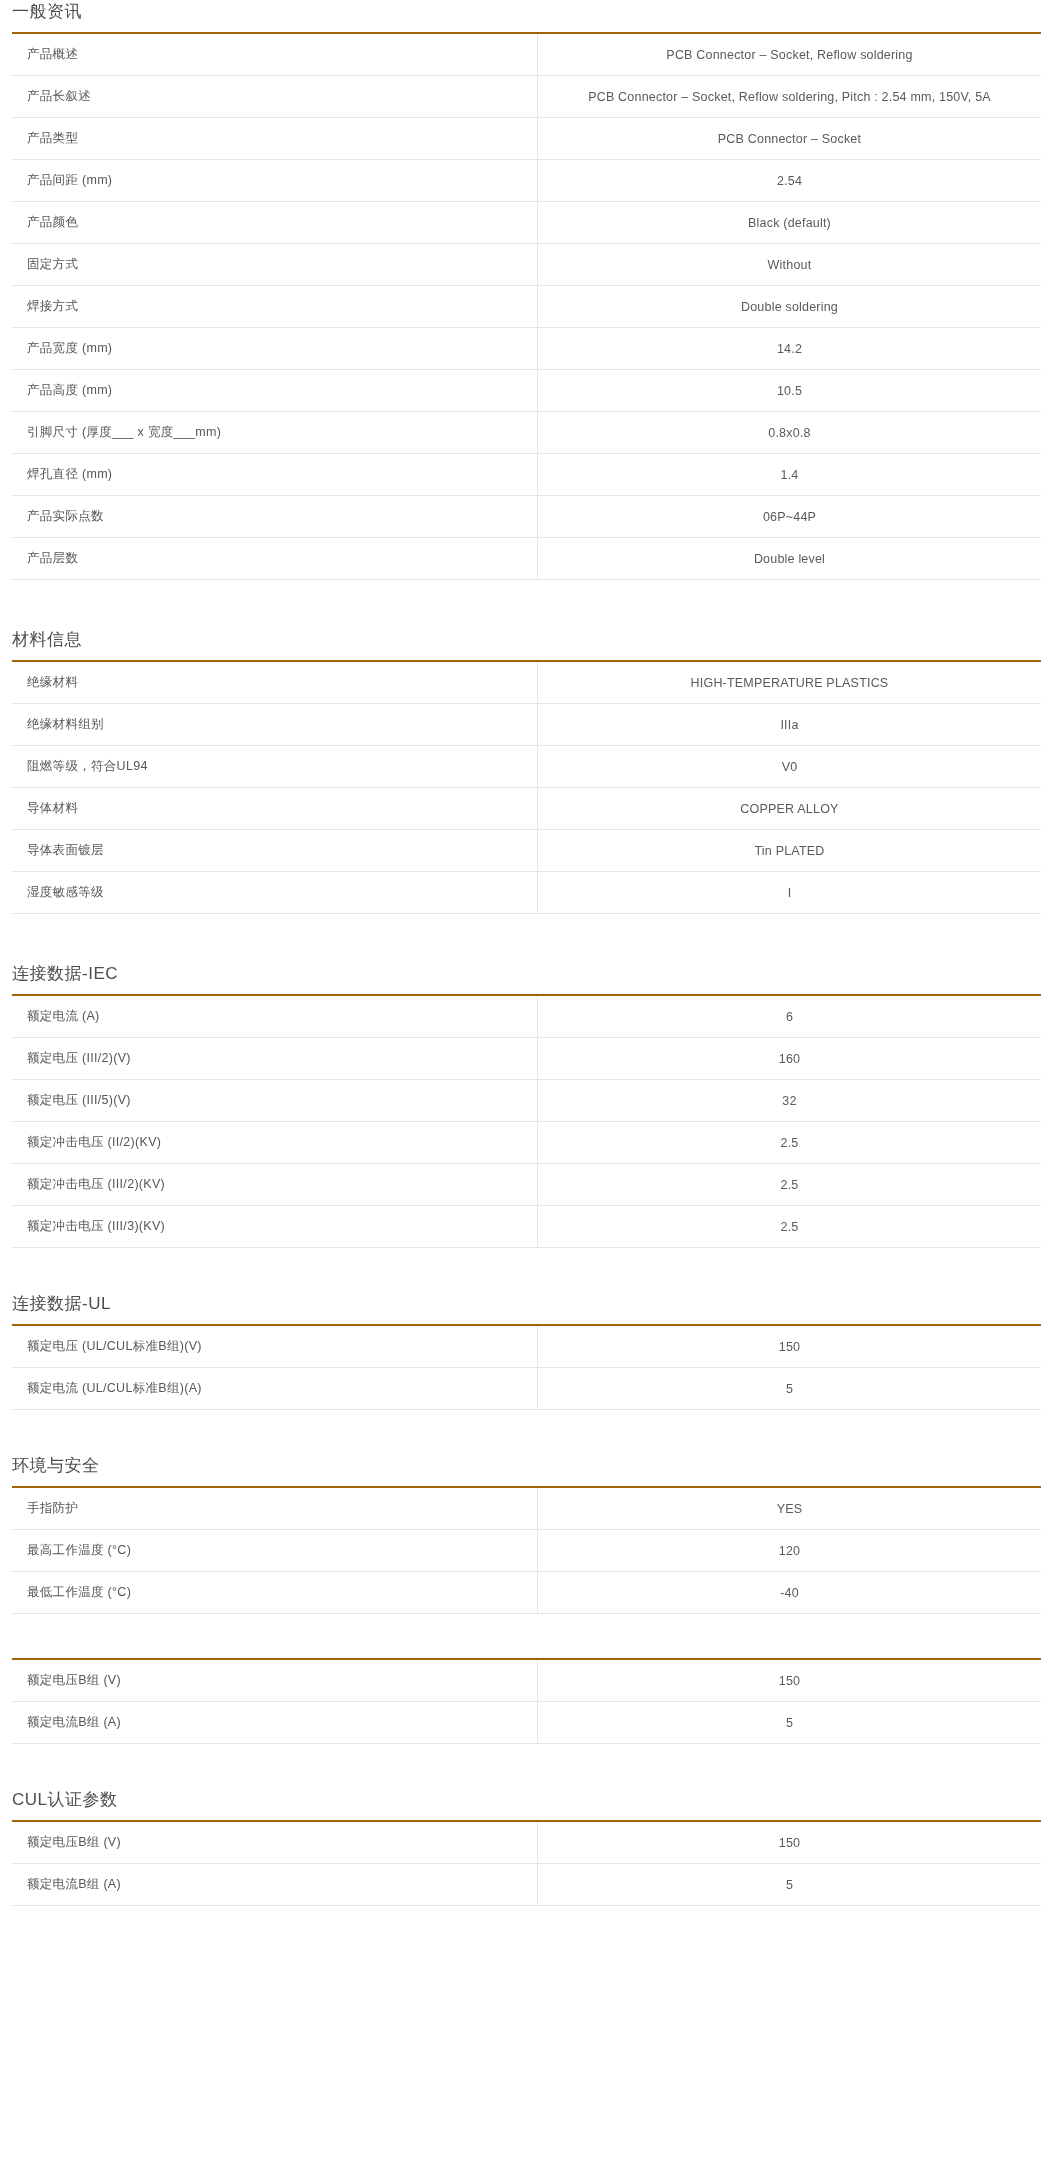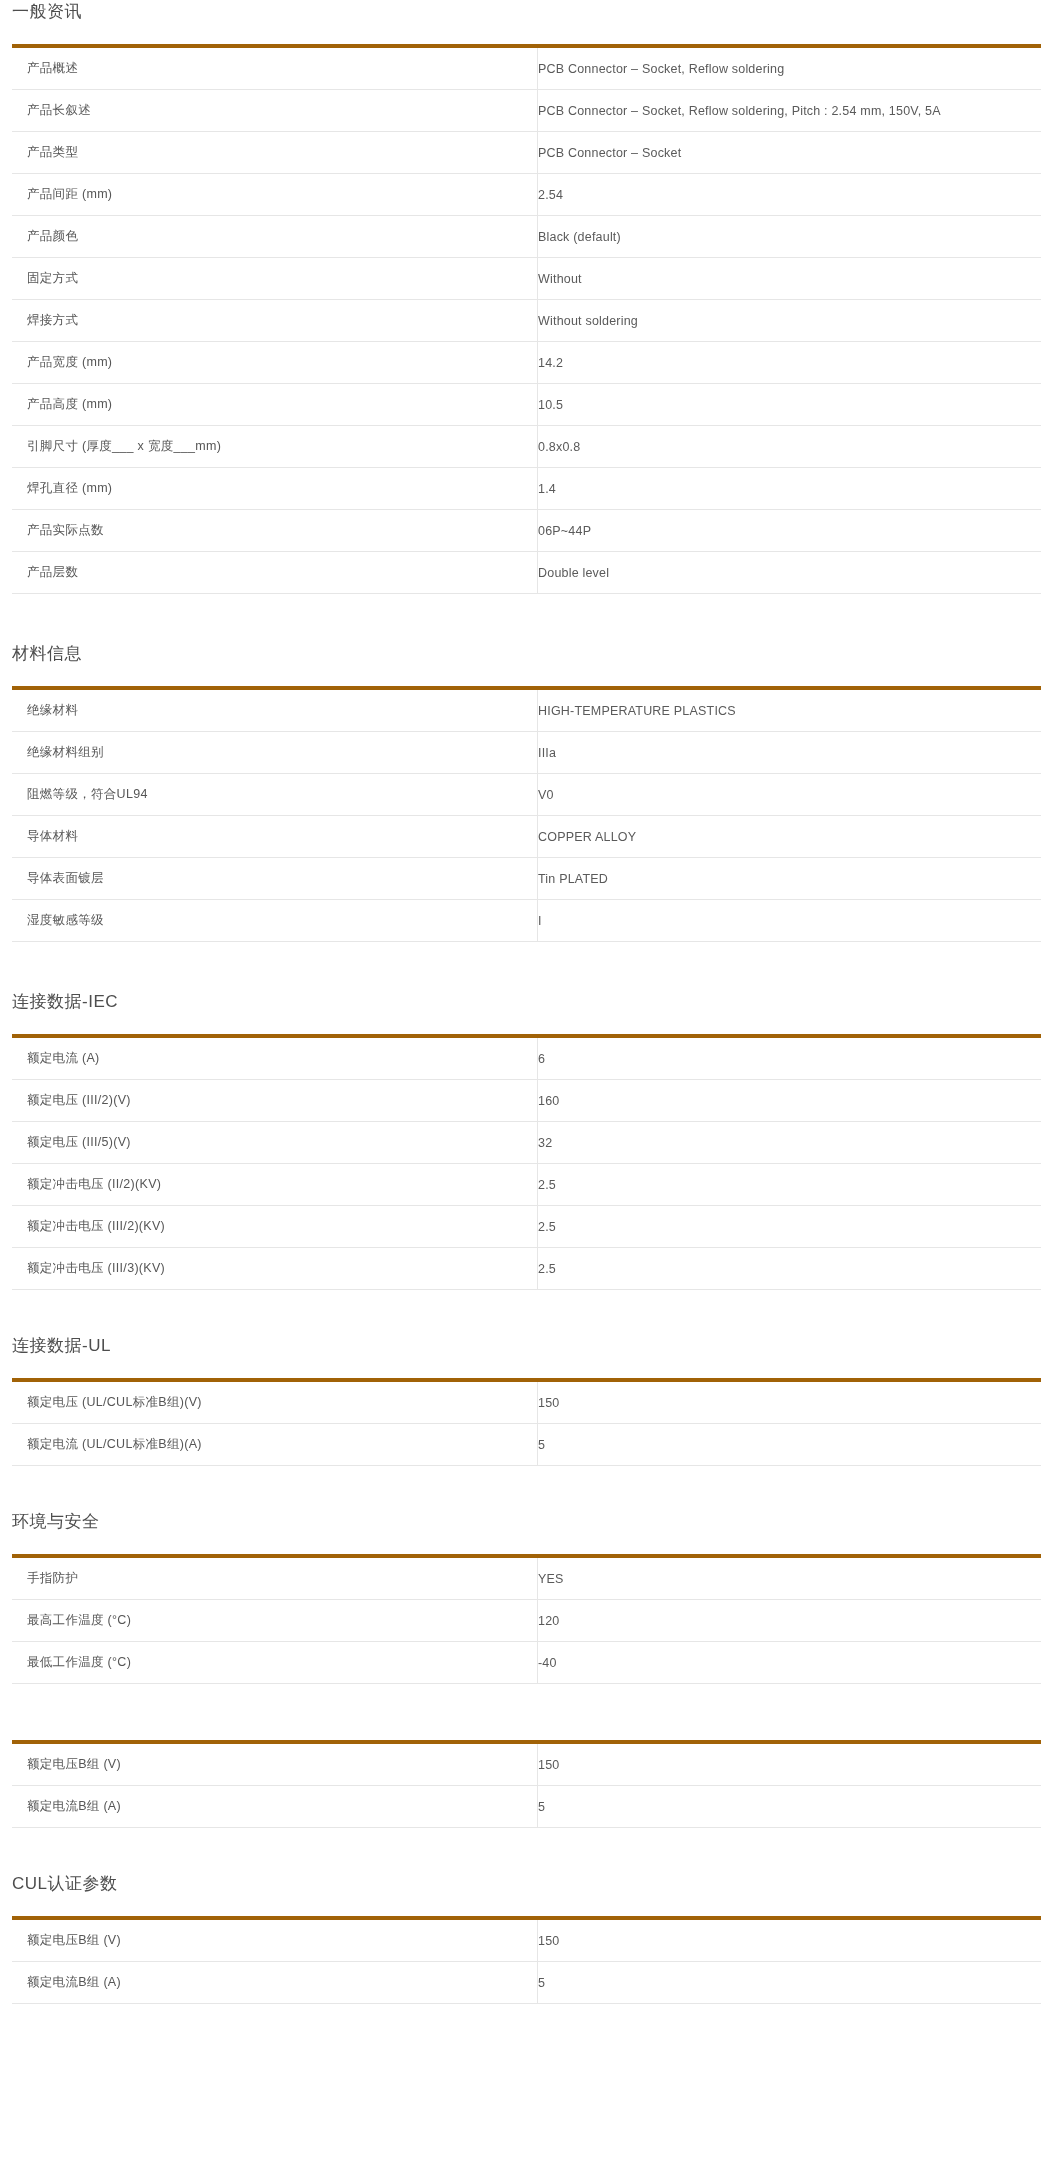--- a/index.html
+++ b/index.html
@@ -22,42 +22,43 @@
     margin: 0 0 0 0;
   }
   .section-title {
     font-size: 17px;
     color: #4d4d4d;
     padding: 0 0 9px 12px;
     letter-spacing: 0.5px;
   }
   .spec-table {
     width: 1029px;
-    margin: 12px 12px 0 12px;
+    margin: 0 12px 0 12px;
     border-collapse: collapse;
-    border-top: 4px solid #a16207;
+    border-top: 2px solid #a16207;
     table-layout: fixed;
   }
   .spec-table tr {
     border-bottom: 1px solid #e6e6e6;
   }
   .spec-table td {
     padding: 0;
     height: 41px;
     vertical-align: middle;
     font-size: 12.5px;
     color: #565656;
   }
   .spec-table td.label {
     width: 510px;
     padding-left: 15px;
     border-right: 1px solid #e6e6e6;
     letter-spacing: 0.3px;
   }
   .spec-table td.value {
+    text-align: center;
     color: #5a5a5a;
     letter-spacing: 0.2px;
   }
   .gap-sm { height: 44px; }
   .gap-md { height: 48px; }
 </style>
 </head>
 <body>
 
 <div class="page">
@@ -85,21 +86,21 @@
             <tr>
               <td class="label">产品颜色</td>
               <td class="value">Black (default)</td>
             </tr>
             <tr>
               <td class="label">固定方式</td>
               <td class="value">Without</td>
             </tr>
             <tr>
               <td class="label">焊接方式</td>
-              <td class="value">Without soldering</td>
+              <td class="value">Double soldering</td>
             </tr>
             <tr>
               <td class="label">产品宽度 (mm)</td>
               <td class="value">14.2</td>
             </tr>
             <tr>
               <td class="label">产品高度 (mm)</td>
               <td class="value">10.5</td>
             </tr>
             <tr>

